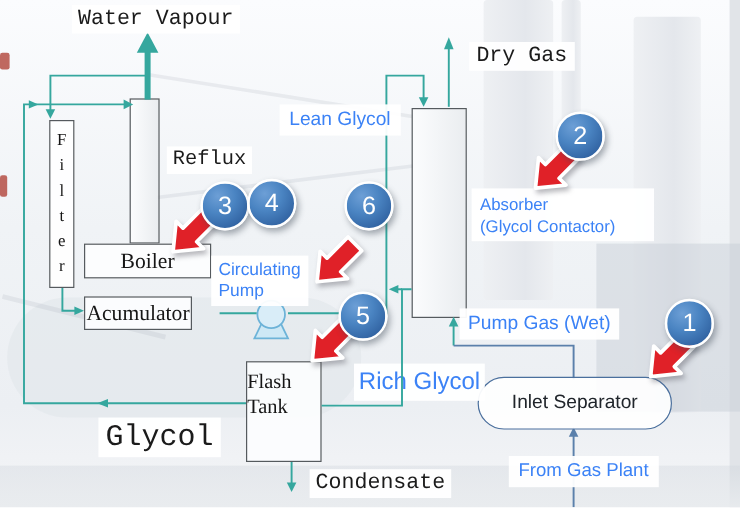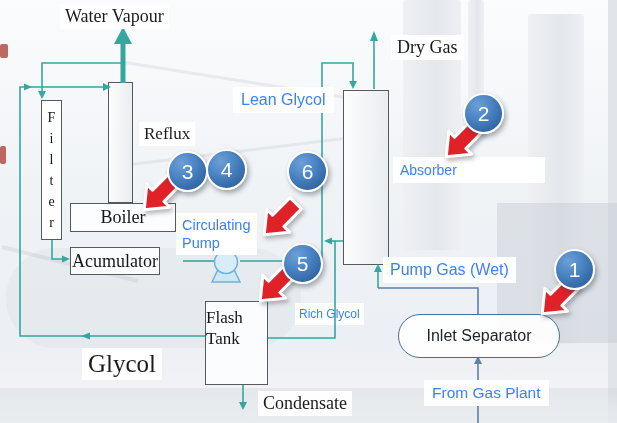--- a/index.html
+++ b/index.html
@@ -29,21 +29,21 @@
   svg.layer{position:absolute;left:0;top:0;}
   
   .eqbox{
     position:absolute;border:1.4px solid var(--boxborder);
     background:linear-gradient(90deg,rgba(252,253,254,.92),rgba(233,236,239,.92));
     box-sizing:border-box;color:#161616;
   }
   .eq-label{font-family:var(--serif);color:#161616;display:flex;align-items:center;justify-content:center;}
   
   .lbl{position:absolute;background:rgba(255,255,255,.95);color:#1b1b1b;white-space:nowrap;box-sizing:border-box;}
-  .lbl.serif{font-family:Liberation Serif, serif;}
+  .lbl.serif{font-family:Liberation Mono, monospace;}
   .lbl.sans{font-family:var(--sans);color:#3b82f6;}
   
   .pill{
     position:absolute;border:1.6px solid #4a6f9d;border-radius:22px;
     background:rgba(255,255,255,.9);display:flex;align-items:center;justify-content:center;
     font-family:var(--sans);font-size:16px;color:#20252b;text-align:center;
   }
   
   .marker{
     position:absolute;width:41px;height:41px;border-radius:50%;
@@ -146,25 +146,26 @@
   </div>
 
   <div class="lbl serif" style="left:60px;top:4px;font-size:18px;padding:2px 5px;z-index:2;">Water Vapour</div>
   <div class="lbl serif" style="left:391px;top:35px;font-size:18px;padding:2px 6px;z-index:2;">Dry Gas</div>
   <div class="lbl serif" style="left:139px;top:122px;font-size:17px;padding:2px 5px;z-index:2;">Reflux</div>
   <div class="lbl sans" style="left:233px;top:87px;font-size:16px;padding:4px 8px;z-index:2;">Lean Glycol</div>
   <div class="lbl sans two-line" style="left:176px;top:213px;font-size:14.5px;line-height:18px;padding:3px 6px;z-index:2;">
     <span>Circulating</span>
     <span>Pump</span>
   </div>
-  <div class="lbl sans" style="left:295px;top:303px;font-size:12px;padding:4px 4px;z-index:2;">Rich Glycol</div>
+  <div class="lbl sans" style="left:295px;top:303px;font-size:20px;padding:4px 4px;z-index:2;">Rich Glycol</div>
   <div class="lbl sans" style="left:383px;top:257px;font-size:16px;padding:4px 7px;z-index:2;">Pump Gas (Wet)</div>
   <div class="lbl sans" style="left:424px;top:380px;font-size:15.5px;padding:4px 8px;z-index:2;">From Gas Plant</div>
   <div class="lbl sans" style="left:393px;top:157px;font-size:14px;line-height:18px;padding:4px 7px;z-index:2;white-space:normal;width:152px;">
     <div>Absorber</div>
+    <div>(Glycol Contactor)</div>
   </div>
   <div class="lbl serif" style="left:82px;top:348px;font-size:25px;padding:2px 6px;z-index:2;">Glycol</div>
   <div class="lbl serif" style="left:258px;top:391px;font-size:18px;padding:2px 5px;z-index:2;">Condensate</div>
 
   <svg class="layer" width="617" height="423" viewBox="0 0 617 423" style="z-index:3;">
     <polyline points="343,241 335,241 335,338 268,338" fill="none" stroke="var(--teal)" stroke-width="1.6"></polyline>
     <line x1="335" y1="241" x2="331" y2="241" stroke="var(--teal)" stroke-width="1.6"></line>
     <polygon points="332,237.5 332,244.5 324,241" fill="var(--teal)"></polygon>
   </svg>
 

